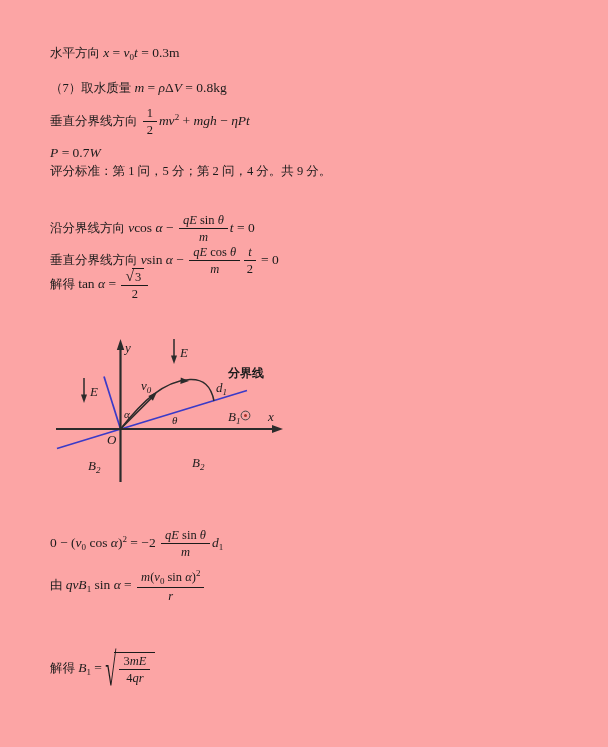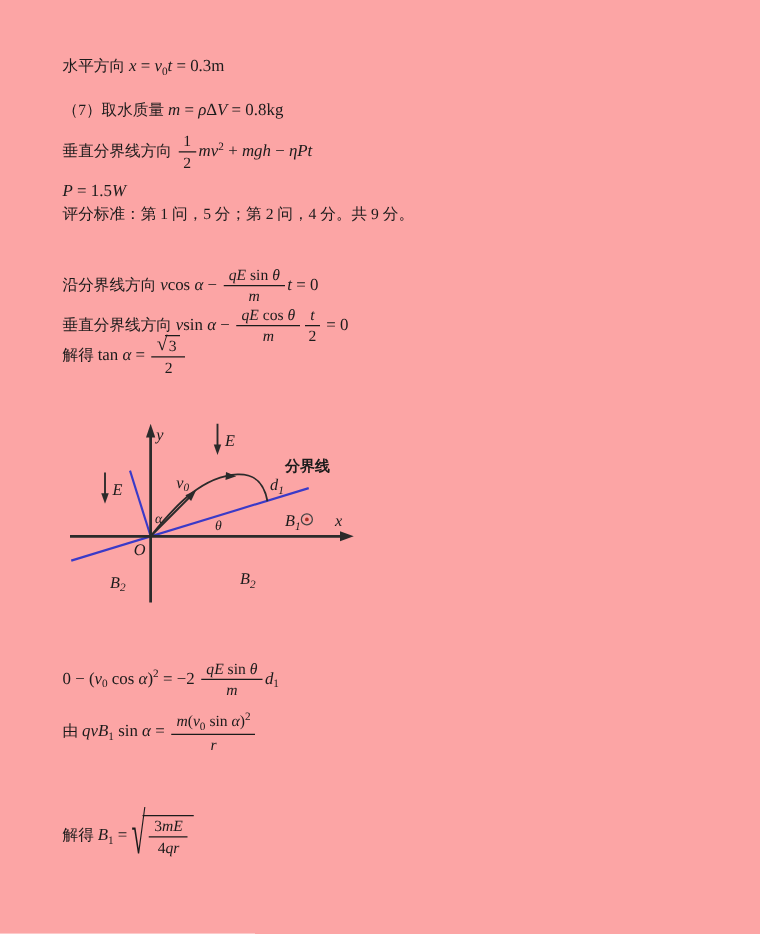--- a/index.html
+++ b/index.html
@@ -27,21 +27,21 @@
   svg .ss{font-size:9px;}
 </style>
 </head>
 <body>
 
 <div class="page">
 
   <div class="line" style="top:44px"><span class="cn">水平方向 </span><span class="it">x</span><span class="rm"> = </span><span class="it">v</span><span class="sub">0</span><span class="it">t</span><span class="rm"> = 0.3m</span></div>
   <div class="line" style="top:79px"><span class="cn">（7）取水质量 </span><span class="it">m</span><span class="rm"> = </span><span class="it">ρ</span><span class="rm">Δ</span><span class="it">V</span><span class="rm"> = 0.8kg</span></div>
   <div class="line" style="top:106px"><span class="cn">垂直分界线方向 </span><span class="frac"><span class="num"><span class="rm">1</span></span><span class="den"><span class="rm">2</span></span></span><span class="it">mv</span><span class="sup">2</span><span class="rm"> + </span><span class="it">mgh</span><span class="rm"> − </span><span class="it">ηPt</span></div>
-  <div class="line" style="top:144px"><span class="it">P</span><span class="rm"> = 1.5</span><span class="it">W</span></div>
+  <div class="line" style="top:144px"><span class="it">P</span><span class="rm"> = 0.7</span><span class="it">W</span></div>
   <div class="line" style="top:162px"><span class="cn">评分标准：第 1 问，5 分；第 2 问，4 分。共 9 分。</span></div>
   <div class="line" style="top:213px"><span class="cn">沿分界线方向 </span><span class="it">v</span><span class="rm">cos </span><span class="it">α</span><span class="rm"> − </span><span class="frac"><span class="num"><span class="it">qE</span><span class="rm"> sin </span><span class="it">θ</span></span><span class="den"><span class="it">m</span></span></span><span class="it">t</span><span class="rm"> = 0</span></div>
   <div class="line" style="top:245px"><span class="cn">垂直分界线方向 </span><span class="it">v</span><span class="rm">sin </span><span class="it">α</span><span class="rm"> − </span><span class="frac"><span class="num"><span class="it">qE</span><span class="rm"> cos </span><span class="it">θ</span></span><span class="den"><span class="it">m</span></span></span><span class="frac"><span class="num"><span class="it">t</span></span><span class="den"><span class="rm">2</span></span></span><span class="rm"> = 0</span></div>
   <div class="line" style="top:268px"><span class="cn">解得 </span><span class="rm">tan </span><span class="it">α</span><span class="rm"> = </span><span class="frac"><span class="num"><span class="sqrt"><span class="radical">√</span><span class="radicand"><span class="rm">3</span></span></span></span><span class="den"><span class="rm">2</span></span></span></div>
   <div class="line" style="top:528px"><span class="rm">0 − (</span><span class="it">v</span><span class="sub">0</span><span class="rm"> cos </span><span class="it">α</span><span class="rm">)</span><span class="sup">2</span><span class="rm"> = −2 </span><span class="frac"><span class="num"><span class="it">qE</span><span class="rm"> sin </span><span class="it">θ</span></span><span class="den"><span class="it">m</span></span></span><span class="it">d</span><span class="sub">1</span></div>
   <div class="line" style="top:568px"><span class="cn">由 </span><span class="it">qvB</span><span class="sub">1</span><span class="rm"> sin </span><span class="it">α</span><span class="rm"> = </span><span class="frac"><span class="num"><span class="it">m</span><span class="rm">(</span><span class="it">v</span><span class="sub">0</span><span class="rm"> sin </span><span class="it">α</span><span class="rm">)</span><span class="sup">2</span></span><span class="den"><span class="it">r</span></span></span></div>
   <div class="line" style="top:652px"><span class="cn">解得 </span><span class="it">B</span><span class="sub">1</span><span class="rm"> = </span><span class="sqrt tall"><span class="radical">√</span><span class="radicand"><span class="frac"><span class="num"><span class="rm">3</span><span class="it">mE</span></span><span class="den"><span class="rm">4</span><span class="it">qr</span></span></span></span></span></div>
 
   <svg width="260" height="162" viewBox="40 330 260 162" style="position:absolute;left:40px;top:330px">
 

